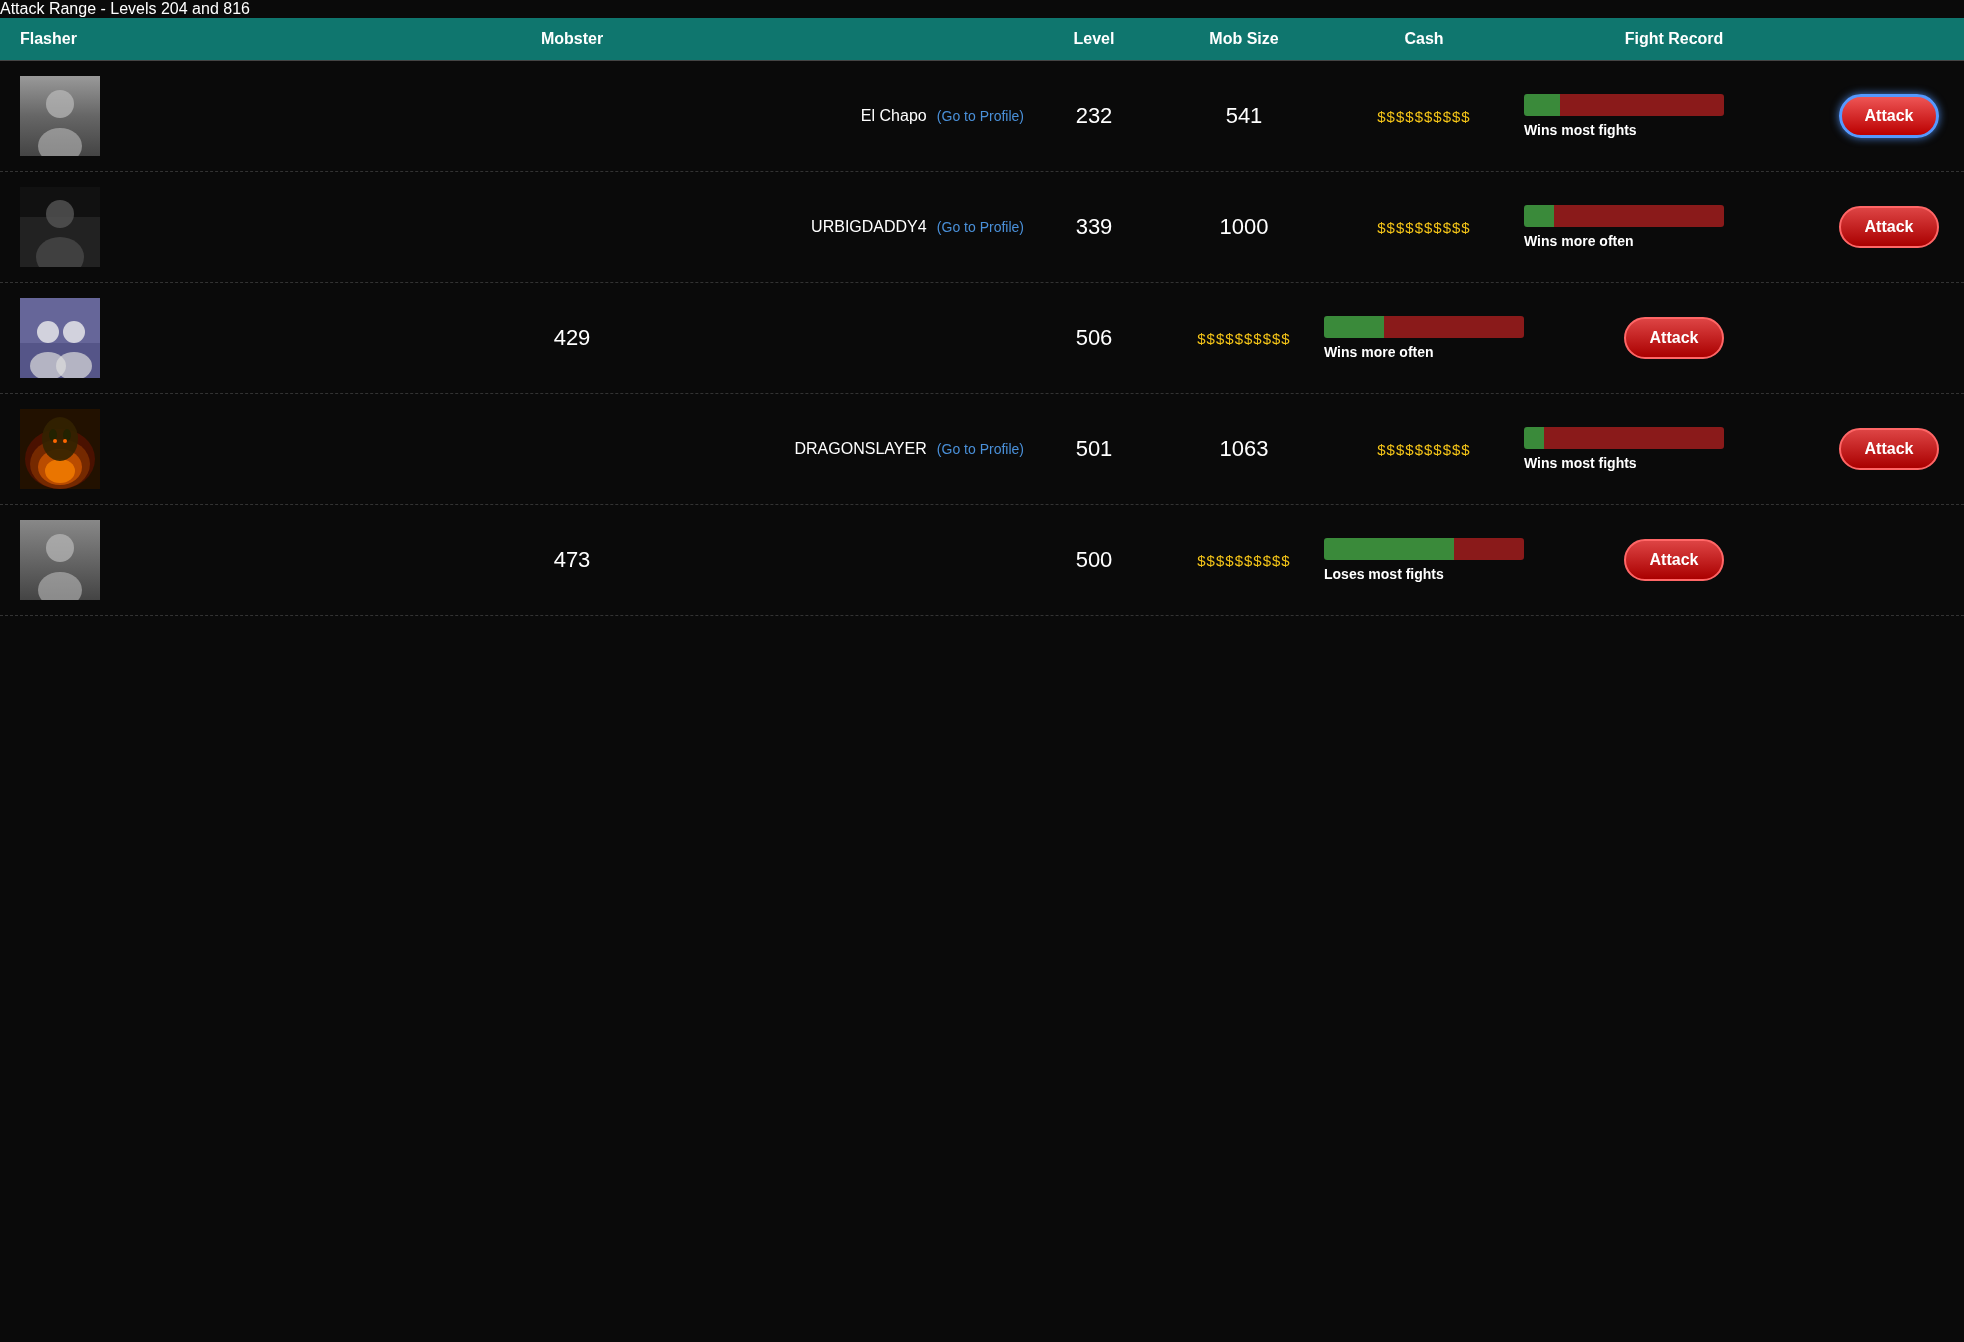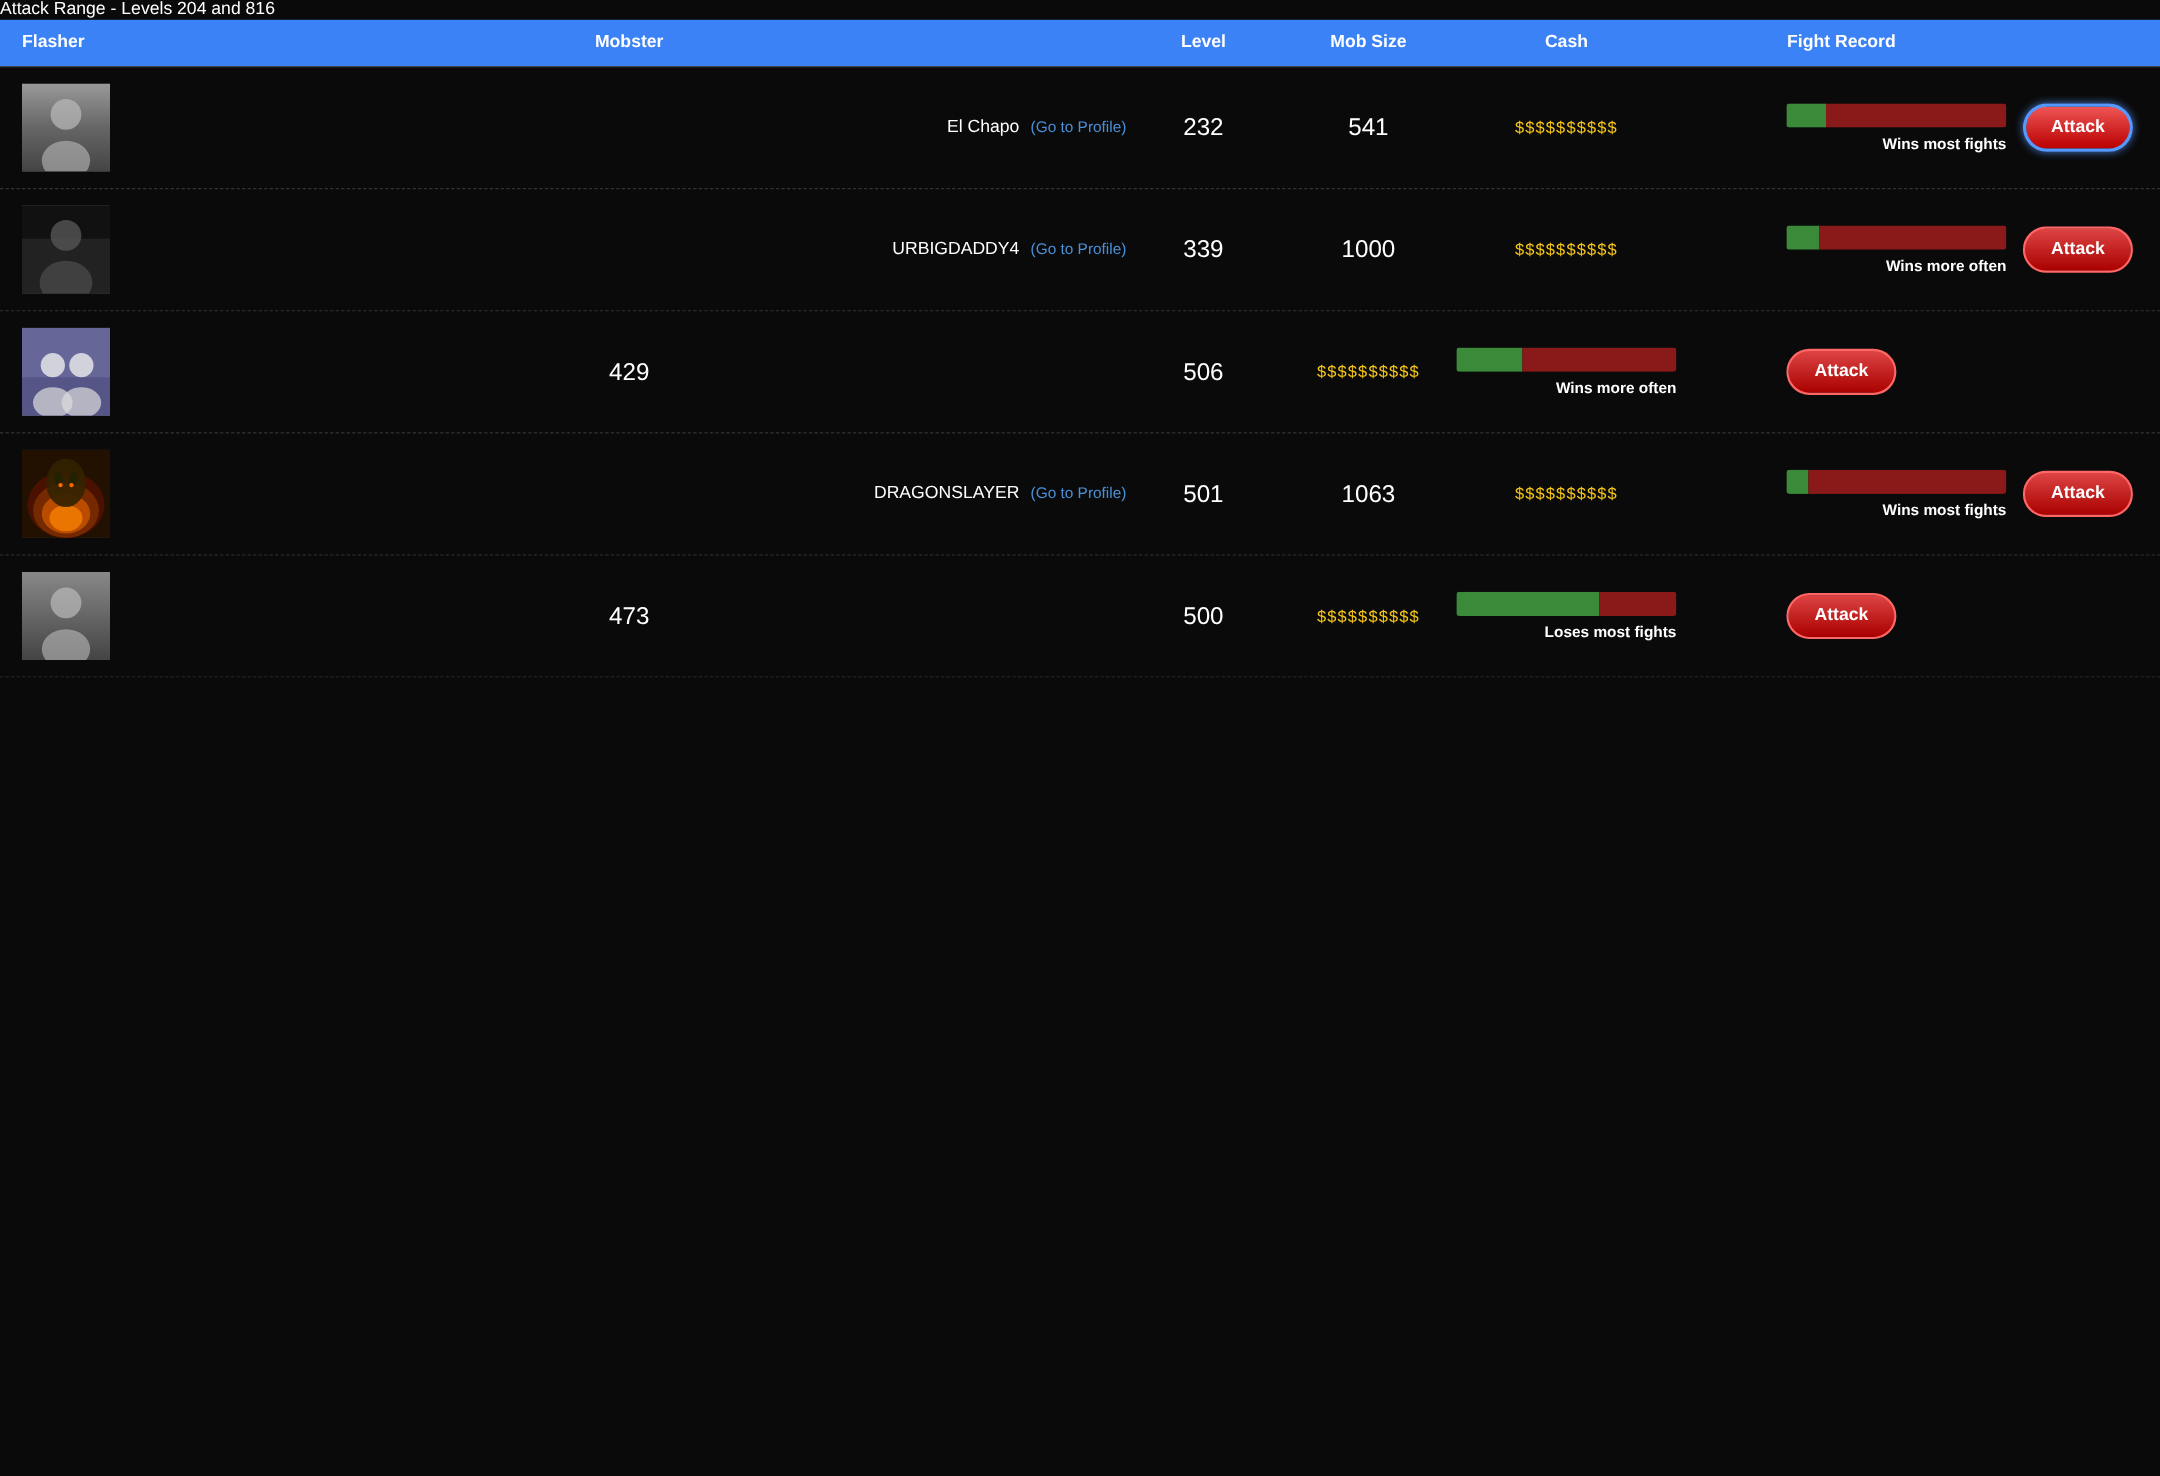--- a/index.html
+++ b/index.html
@@ -4,21 +4,21 @@
   <style>
     * { box-sizing: border-box; margin: 0; padding: 0; }
     body {
       background-color: #0a0a0a;
       color: #ffffff;
       font-family: Arial, Helvetica, sans-serif;
       min-width: 1310px;
     }
 
     .table-header {
-      background-color: #3b82f6;
+      background-color: #0f766e;
       display: grid;
       grid-template-columns: 110px 1fr 140px 160px 200px 300px 130px;
       padding: 12px 10px;
       border-bottom: 1px solid #444;
     }
 
     .table-header .col-label {
       font-weight: bold;
       font-size: 16px;
       color: #ffffff;
@@ -82,21 +82,21 @@
     .cash-cell {
       text-align: center;
       font-size: 15px;
       color: #f5c518;
       letter-spacing: 1px;
     }
 
     .fight-record-cell {
       display: flex;
       flex-direction: column;
-      align-items: flex-end;
+      align-items: flex-start;
       gap: 6px;
     }
 
     .fight-bar-container {
       width: 200px;
       height: 22px;
       display: flex;
       border-radius: 3px;
       overflow: hidden;
     }

